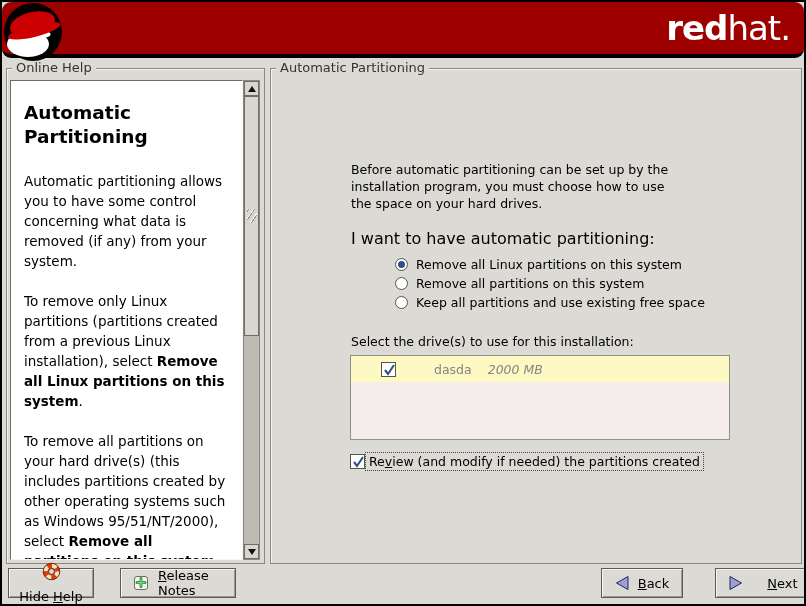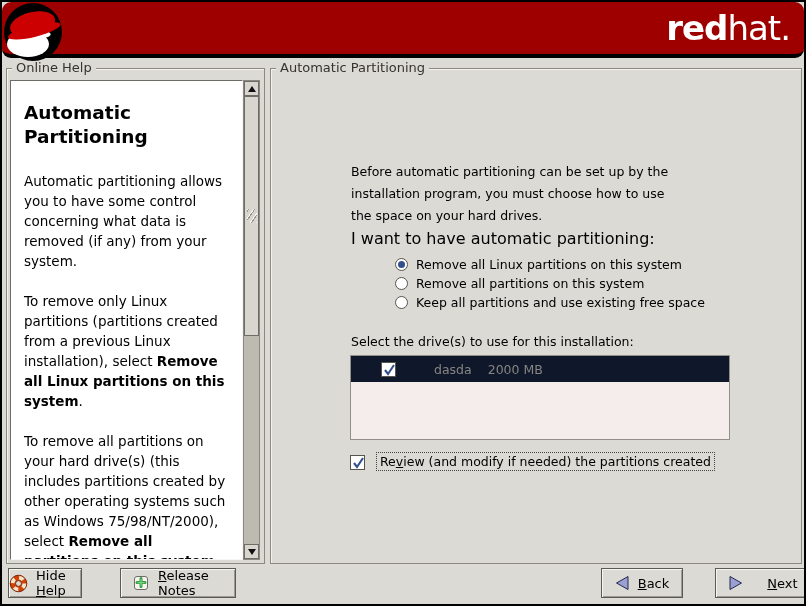--- a/index.html
+++ b/index.html
@@ -44,50 +44,50 @@
   .sb-btn{position:absolute;left:0;width:15px;height:15px;background:#d9d6d0;border:1px solid #6e6c66;box-sizing:border-box;display:flex;align-items:center;justify-content:center;}
   .sb-up{top:0;}
   .sb-down{bottom:0;}
   .arr-up{width:0;height:0;border-left:4px solid transparent;border-right:4px solid transparent;border-bottom:6px solid #111;}
   .arr-down{width:0;height:0;border-left:4px solid transparent;border-right:4px solid transparent;border-top:6px solid #111;}
   .sb-thumb{position:absolute;left:0;top:15px;width:15px;height:240px;background:#d9d6d0;border:1px solid #6e6c66;box-sizing:border-box;}
   .sb-grip{position:absolute;left:2px;top:112px;width:10px;height:14px;
     background:repeating-linear-gradient(125deg,#f6f5f3 0 1px,#96948d 1px 2px,transparent 2px 5px);}
 
   
-  .intro{position:absolute;left:80px;top:92px;width:340px;font-size:12.5px;line-height:22px;white-space:pre-line;color:#000;}
+  .intro{position:absolute;left:80px;top:92px;width:340px;font-size:12.5px;line-height:17px;white-space:pre-line;color:#000;}
   .question{position:absolute;left:80px;top:160px;font-size:16px;color:#000;}
   .radio-row{position:absolute;left:124px;height:17px;display:flex;align-items:center;gap:8px;}
   .r0{top:187px;} .r1{top:206px;} .r2{top:225px;}
   .radio-circle{width:13px;height:13px;border-radius:50%;background:#fff;border:1px solid #57544c;box-sizing:border-box;position:relative;flex:0 0 auto;}
   .radio-dot{position:absolute;left:2px;top:2px;width:7px;height:7px;border-radius:50%;background:#31508c;}
   .radio-label{font-size:12.5px;color:#000;white-space:nowrap;}
 
   .drives-label{position:absolute;left:80px;top:265px;font-size:12.5px;color:#000;}
   .drive-list{position:absolute;left:79px;top:286px;width:380px;height:85px;background:#f4edec;border:1px solid #918f88;box-sizing:border-box;overflow:hidden;}
-  .drive-row{position:absolute;left:0;top:0;width:100%;height:26px;background:#0f172a;display:flex;align-items:center;}
+  .drive-row{position:absolute;left:0;top:0;width:100%;height:26px;background:#fef9c3;display:flex;align-items:center;}
   .checkbox{width:15px;height:15px;background:#fff;border:1px solid #57544c;box-sizing:border-box;position:relative;flex:0 0 auto;}
   .checkbox svg{position:absolute;left:-1px;top:-2px;}
   .drive-check{margin-left:30px;}
   .drive-name{margin-left:38px;font-size:12.5px;color:#878582;}
-  .drive-size{margin-left:16px;font-size:12.5px;color:#878582;}
-
-  .review-row{position:absolute;left:79px;top:384px;display:flex;align-items:flex-end;gap:12px;}
+  .drive-size{margin-left:16px;font-size:12.5px;color:#878582;font-style:italic;}
+
+  .review-row{position:absolute;left:79px;top:384px;display:flex;align-items:center;gap:1px;}
   .review-label{font-size:12.5px;color:#000;outline:1px dotted #444;padding:1px 3px;white-space:nowrap;}
   .u{text-decoration:underline;}
 
   
   .btn{
     position:absolute;top:566px;height:30px;background:#dcdad4;
     border:1px solid #5c5a54;
     box-shadow:inset 1px 1px 0 #f6f5f2, inset -1px -1px 0 #9c9a92;
     display:flex;align-items:center;justify-content:center;gap:8px;
     font-size:13px;color:#000;box-sizing:border-box;cursor:default;
   }
-  .btn-hide-help{left:6px;width:74px;}
+  .btn-hide-help{left:6px;width:86px;flex-direction:column;}
   .btn-release{left:118px;width:116px;padding-left:12px;}
   .btn-back{left:599px;width:82px;}
   .btn-next{left:713px;width:96px;gap:24px;}
   .btn svg{flex:0 0 auto;}
 </style>
 </head>
 <body>
 
 <div class="window">
 
@@ -106,21 +106,21 @@
   </svg>
 
   <div class="frame help-frame">
     <div class="frame-label">Online Help</div>
 
     <div class="help-white">
       <div class="help-inner">
         <div class="help-title">Automatic Partitioning</div>
         <p class="help-p">Automatic partitioning allows you to have some control concerning what data is removed (if any) from your system.</p>
         <p class="help-p"><span>To remove only Linux partitions (partitions created from a previous Linux installation), select </span><b>Remove all Linux partitions on this system</b><span>.</span></p>
-        <p class="help-p"><span>To remove all partitions on your hard drive(s) (this includes partitions created by other operating systems such as Windows 75/98/NT/2000), select </span><b>Remove all partitions on this system</b><span>.</span></p>
+        <p class="help-p"><span>To remove all partitions on your hard drive(s) (this includes partitions created by other operating systems such as Windows 95/51/NT/2000), select </span><b>Remove all partitions on this system</b><span>.</span></p>
 
       </div>
     </div>
 
     <div class="sb">
       <div class="sb-btn sb-up">
           <span class="arr-up"></span>
         </div>
       <div class="sb-thumb">
           <span class="sb-grip"></span>

